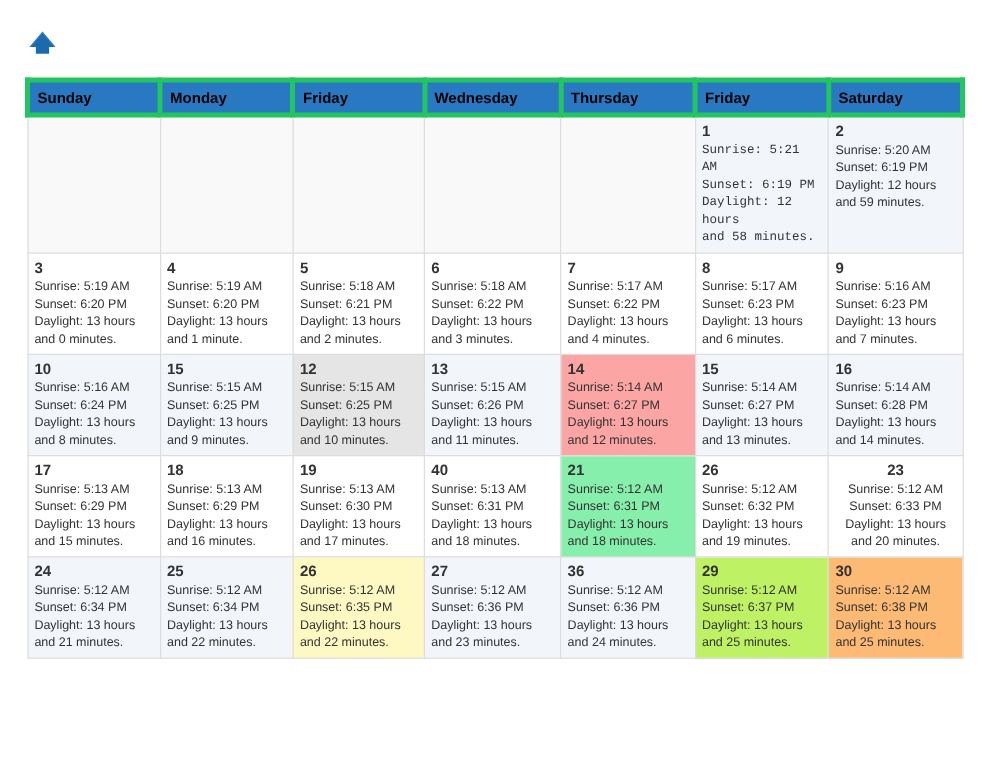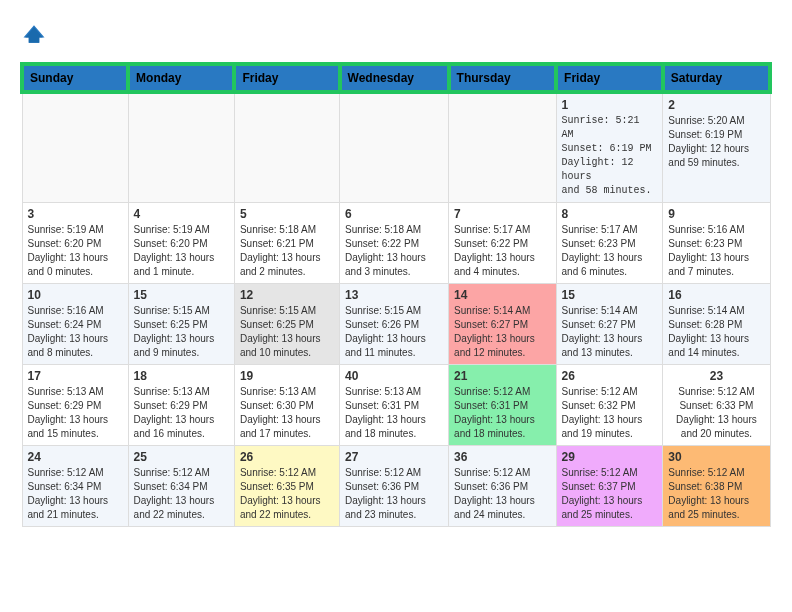--- a/index.html
+++ b/index.html
@@ -335,21 +335,21 @@
 Daylight: 13 hours
 and 23 minutes.</div>
           </td>
           <td style="background: rgb(242, 246, 251);">
             <span class="day-num">36</span>
             <div class="day-info" style="white-space: pre-line;">Sunrise: 5:12 AM
 Sunset: 6:36 PM
 Daylight: 13 hours
 and 24 minutes.</div>
           </td>
-          <td style="background: #f0abfc; margin-left: 32px;">
+          <td style="background: #bef264; margin-left: 32px;">
             <span class="day-num">29</span>
             <div class="day-info" style="white-space: pre-line;">Sunrise: 5:12 AM
 Sunset: 6:37 PM
 Daylight: 13 hours
 and 25 minutes.</div>
           </td>
           <td style="background: #fdba74;">
             <span class="day-num">30</span>
             <div class="day-info" style="white-space: pre-line;">Sunrise: 5:12 AM
 Sunset: 6:38 PM

